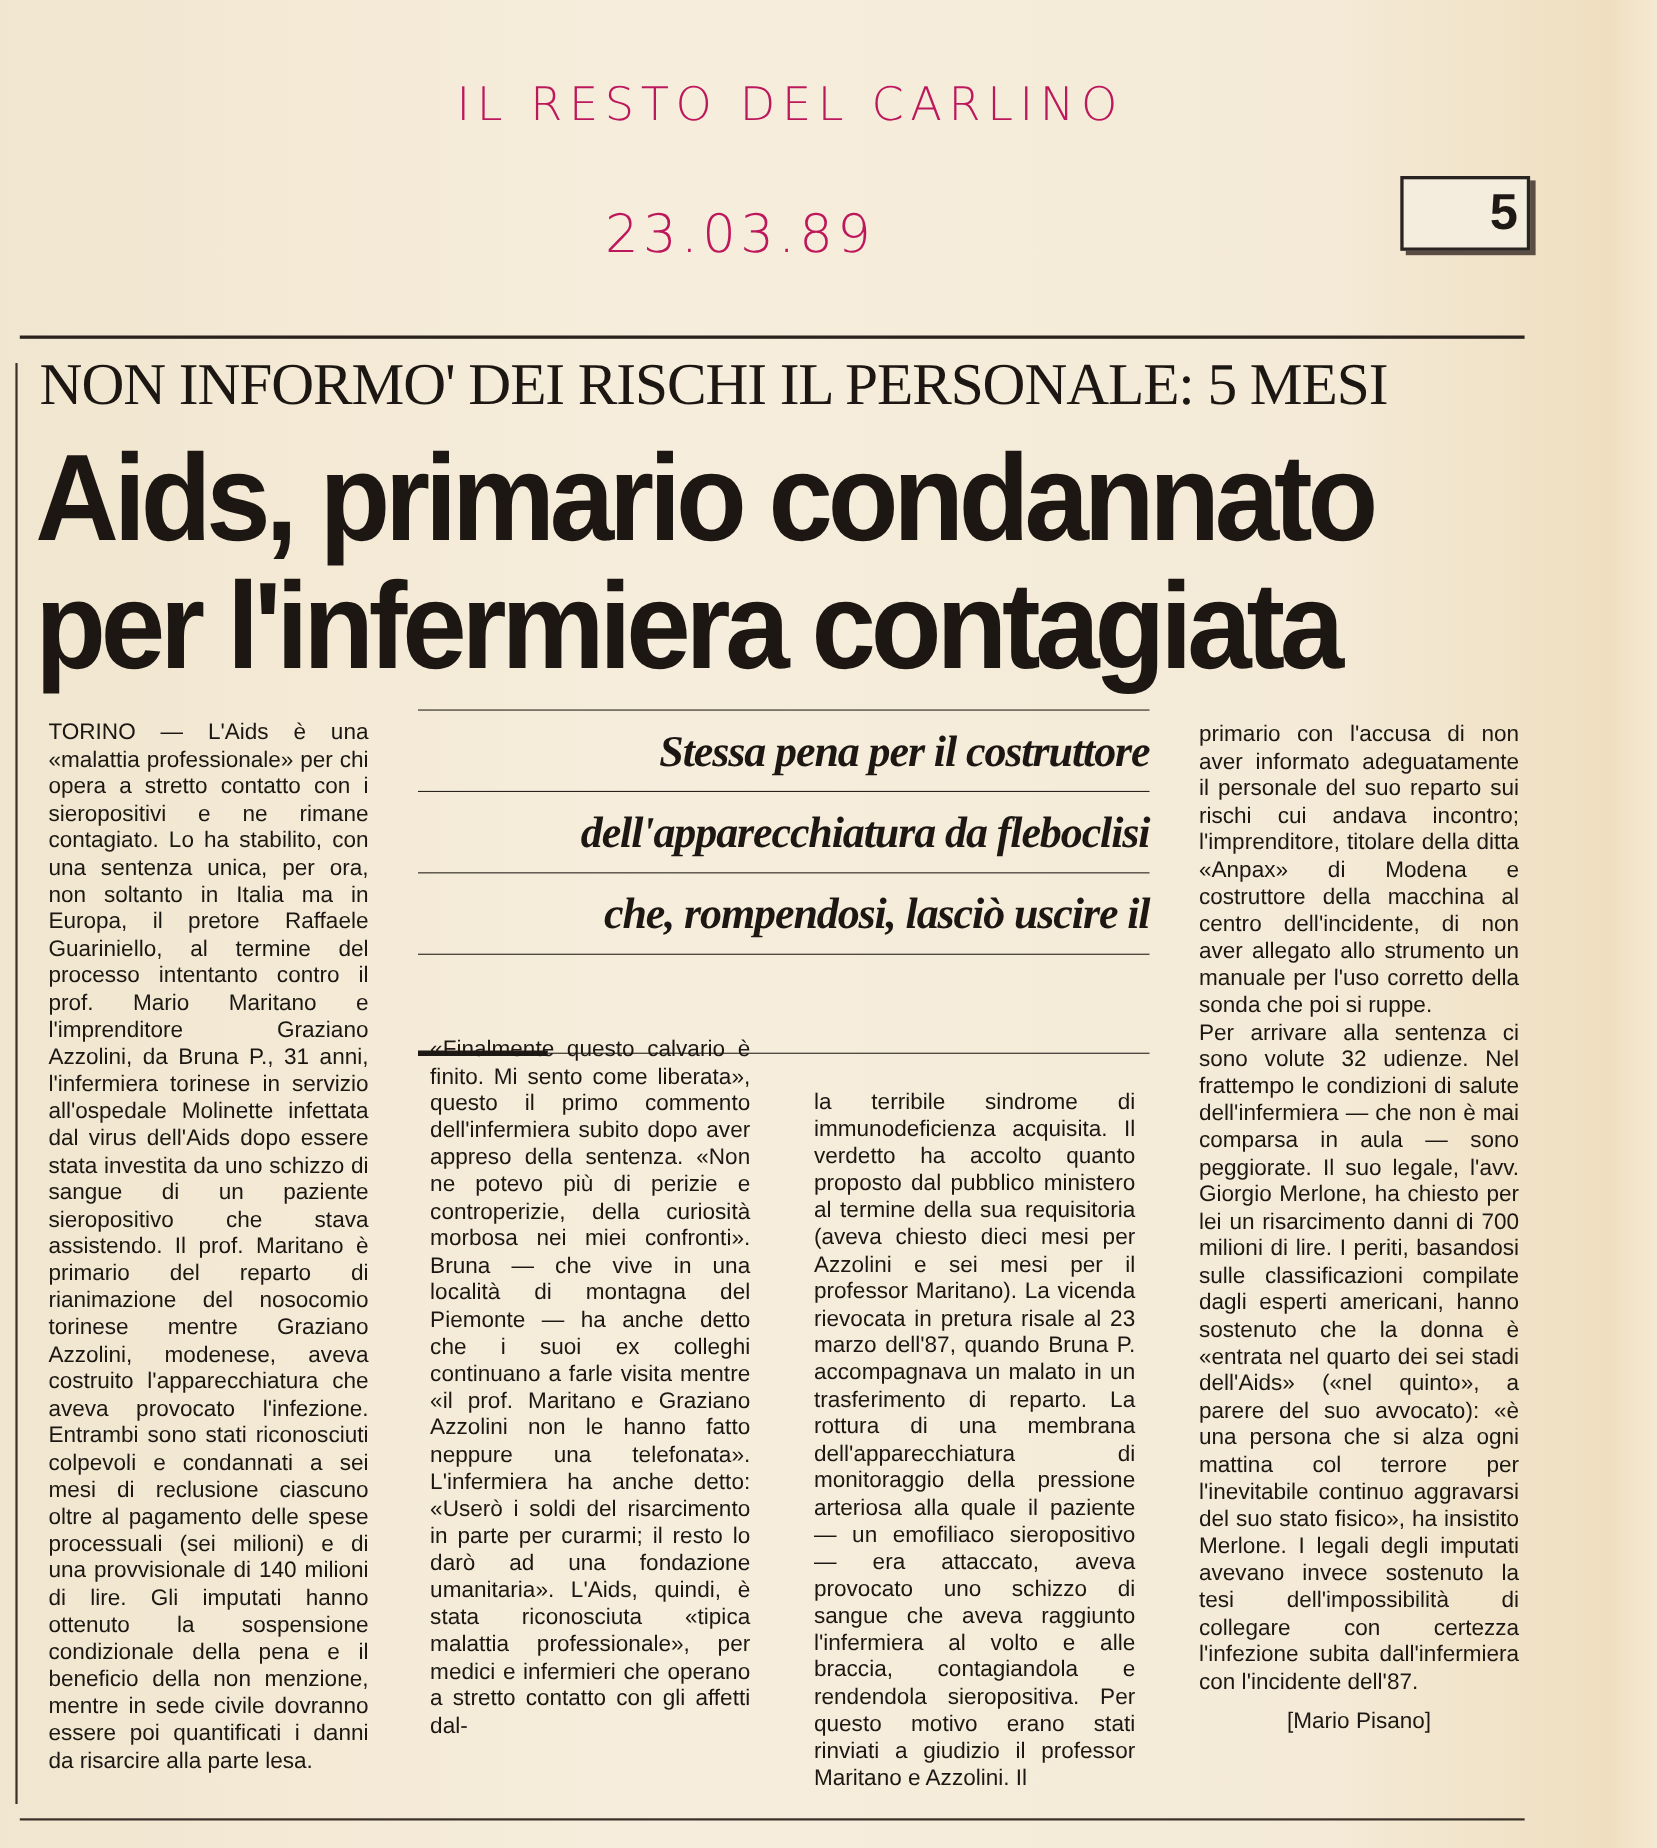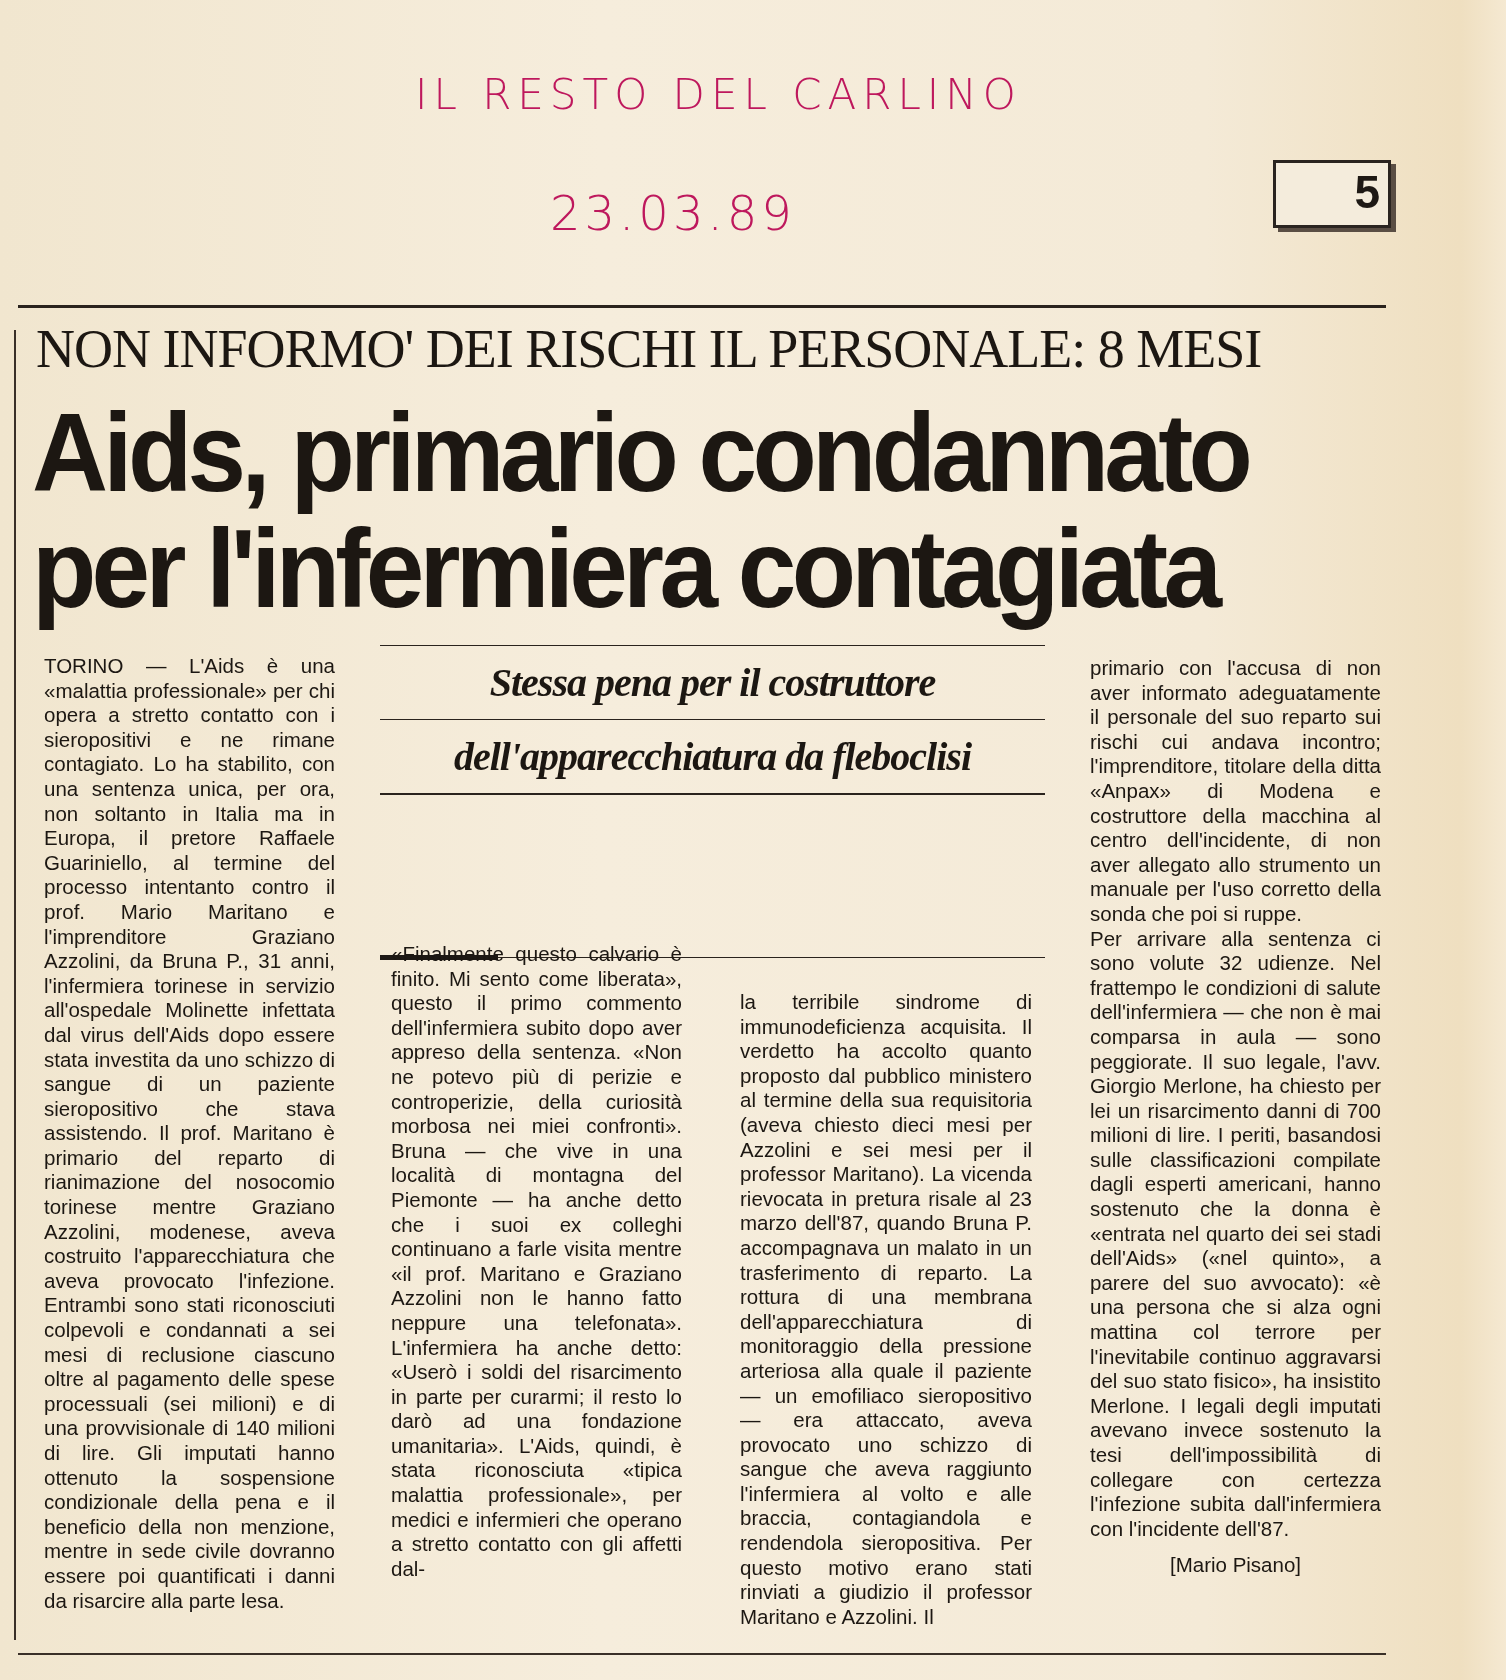--- a/index.html
+++ b/index.html
@@ -16,57 +16,58 @@
   .kicker{position:absolute;left:36px;top:318px;width:1340px;font-family:"Liberation Serif",serif;font-size:54px;letter-spacing:-1px;white-space:nowrap;}
   .headline{position:absolute;left:32px;top:395px;font-family:"Liberation Sans",sans-serif;font-weight:bold;font-size:112px;line-height:116px;letter-spacing:-5px;white-space:nowrap;transform:scaleX(0.94);transform-origin:left top;}
   .col{position:absolute;font-size:20.5px;line-height:24.6px;text-align:justify;}
   .col p{margin:12px;}
   .c1{left:32px;top:642px;width:315px;}
   .c2{left:379px;top:930px;width:315px;}
   .c3{left:728px;top:978px;width:316px;}
   .c4{left:1078px;top:644px;width:315px;}
   .deck{position:absolute;left:380px;top:645px;width:665px;}
   .deck .line{height:1px;background:#2a231d;width:665px;}
-  .deck .txt{font-family:"Liberation Serif",serif;font-style:italic;font-weight:bold;font-size:40px;text-align:center;height:73px;line-height:73px;white-space:nowrap;letter-spacing:-1px;}
+  .deck .txt{font-family:"Liberation Serif",serif;font-style:italic;font-weight:bold;font-size:40px;text-align:right;height:73px;line-height:73px;white-space:nowrap;letter-spacing:-1px;}
   .thickbar{position:absolute;left:380px;top:955px;width:118px;height:5px;background:#1e1915;}
   .thinbar{position:absolute;left:498px;top:957px;width:547px;height:1px;background:#2a231d;}
   .sig{text-align:center;display:block;margin-top:6px;}
 </style>
 </head>
 <body>
 
 <div class="paper"></div>
 
 <div class="hand pub">IL RESTO DEL CARLINO</div>
 <div class="hand date">23.03.89</div>
 
 <div class="pagebox">
   <span>5</span>
 </div>
 
 <div class="toprule"></div>
 <div class="leftrule"></div>
 
-<div class="kicker">NON INFORMO' DEI RISCHI IL PERSONALE: 8 MESI</div>
+<div class="kicker">NON INFORMO' DEI RISCHI IL PERSONALE: 5 MESI</div>
 
 <div class="headline">
   <div>Aids, primario condannato</div>
   <div>per l'infermiera contagiata</div>
 </div>
 
 <div class="col c1">
   <p>TORINO — L'Aids è una «malattia professionale» per chi opera a stretto contatto con i sieropositivi e ne rimane contagiato. Lo ha stabilito, con una sentenza unica, per ora, non soltanto in Italia ma in Europa, il pretore Raffaele Guariniello, al termine del processo intentanto contro il prof. Mario Maritano e l'imprenditore Graziano Azzolini, da Bruna P., 31 anni, l'infermiera torinese in servizio all'ospedale Molinette infettata dal virus dell'Aids dopo essere stata investita da uno schizzo di sangue di un paziente sieropositivo che stava assistendo. Il prof. Maritano è primario del reparto di rianimazione del nosocomio torinese mentre Graziano Azzolini, modenese, aveva costruito l'apparecchiatura che aveva provocato l'infezione. Entrambi sono stati riconosciuti colpevoli e condannati a sei mesi di reclusione ciascuno oltre al pagamento delle spese processuali (sei milioni) e di una provvisionale di 140 milioni di lire. Gli imputati hanno ottenuto la sospensione condizionale della pena e il beneficio della non menzione, mentre in sede civile dovranno essere poi quantificati i danni da risarcire alla parte lesa.</p>
 </div>
 
 <div class="deck">
   <div class="line"></div>
   <div class="txt">Stessa pena per il costruttore</div>
   <div class="line"></div>
   <div class="txt">dell'apparecchiatura da fleboclisi</div>
   <div class="line"></div>
+  <div class="txt">che, rompendosi, lasciò uscire il</div>
   <div class="line"></div>
 </div>
 <div class="thickbar"></div>
 <div class="thinbar"></div>
 
 <div class="col c2">
   <p>«Finalmente questo calvario è finito. Mi sento come liberata», questo il primo commento dell'infermiera subito dopo aver appreso della sentenza. «Non ne potevo più di perizie e controperizie, della curiosità morbosa nei miei confronti». Bruna — che vive in una località di montagna del Piemonte — ha anche detto che i suoi ex colleghi continuano a farle visita mentre «il prof. Maritano e Graziano Azzolini non le hanno fatto neppure una telefonata». L'infermiera ha anche detto: «Userò i soldi del risarcimento in parte per curarmi; il resto lo darò ad una fondazione umanitaria». L'Aids, quindi, è stata riconosciuta «tipica malattia professionale», per medici e infermieri che operano a stretto contatto con gli affetti dal-</p>
 </div>
 
 <div class="col c3">

